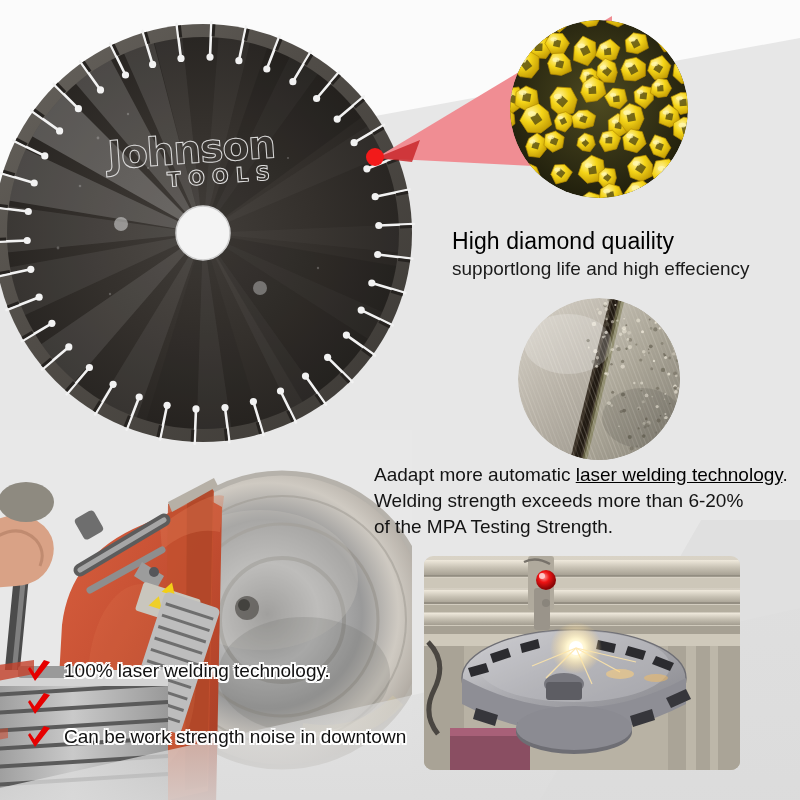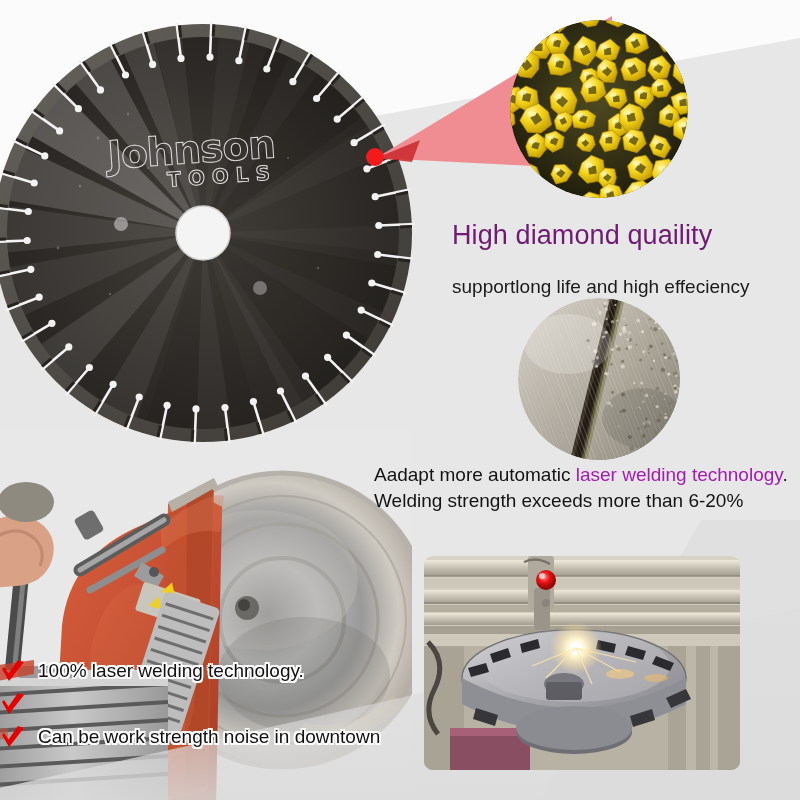--- a/index.html
+++ b/index.html
@@ -61,44 +61,44 @@
     border-radius:50%;background:#f21a1a;
   }
 
   
   .inset{position:absolute;border-radius:50%;overflow:hidden;}
   .inset-diamond{left:510px;top:20px;width:178px;height:178px;}
   .inset-weld{left:518px;top:298px;width:162px;height:162px;}
 
   
   .headline{
-    position:absolute;left:452px;top:220px;
-    font-size:27px;color:#701a75;white-space:nowrap;letter-spacing:.1px;
+    position:absolute;left:452px;top:228px;
+    font-size:23px;color:#000000;white-space:nowrap;letter-spacing:.1px;
   }
   .subhead{
-    position:absolute;left:452px;top:276px;
+    position:absolute;left:452px;top:258px;
     font-size:19px;color:#1b1b1b;white-space:nowrap;
   }
   .para{
     position:absolute;left:374px;top:462px;
     font-size:19px;color:#141414;line-height:26px;white-space:nowrap;
   }
-  .para .hl{color:#a21caf;}
+  .para .hl{color:#000000;text-decoration:underline;}
 
   
   .machine{position:absolute;left:-8px;top:430px;width:420px;height:372px;overflow:hidden;}
 
   
   .weldshot{
     position:absolute;left:424px;top:556px;width:316px;height:214px;
     border-radius:9px;overflow:hidden;
   }
 
   
-  .bullets{position:absolute;left:0;top:658px;width:470px;}
+  .bullets{position:absolute;left:26px;top:658px;width:470px;}
   .bullet-row{position:relative;height:33px;}
   .bullet-check{position:absolute;left:0;top:2px;width:26px;height:26px;}
   .bullet-text{
     position:absolute;left:38px;top:2px;
     font-size:19px;color:#111;white-space:nowrap;
     text-shadow:
       -1.6px -1.6px 0 #fff, 1.6px -1.6px 0 #fff,
       -1.6px  1.6px 0 #fff, 1.6px  1.6px 0 #fff,
        0 -1.8px 0 #fff, 0 1.8px 0 #fff,
       -1.8px 0 0 #fff, 1.8px 0 0 #fff;
@@ -933,20 +933,21 @@
       </g>
     </svg>
   </div>
 
   <div class="headline">High diamond quaility</div>
   <div class="subhead">supportlong life and high effeciency</div>
 
   <div class="para">
     <div><span>Aadapt more automatic </span><span class="hl">laser welding technology</span><span>.</span></div>
     <div>Welding strength exceeds more than 6-20%</div>
+    <div>of the MPA Testing Strength.</div>
   </div>
 
   <div class="weldshot">
     <svg viewBox="0 0 316 214" width="316" height="214" preserveAspectRatio="none">
       <defs>
         <linearGradient id="gWall" x1="0" y1="0" x2="0" y2="1">
           <stop offset="0%" stop-color="#d9d3c6"></stop>
           <stop offset="100%" stop-color="#bdb6a8"></stop>
         </linearGradient>
         <linearGradient id="gRail" x1="0" y1="0" x2="0" y2="1">

